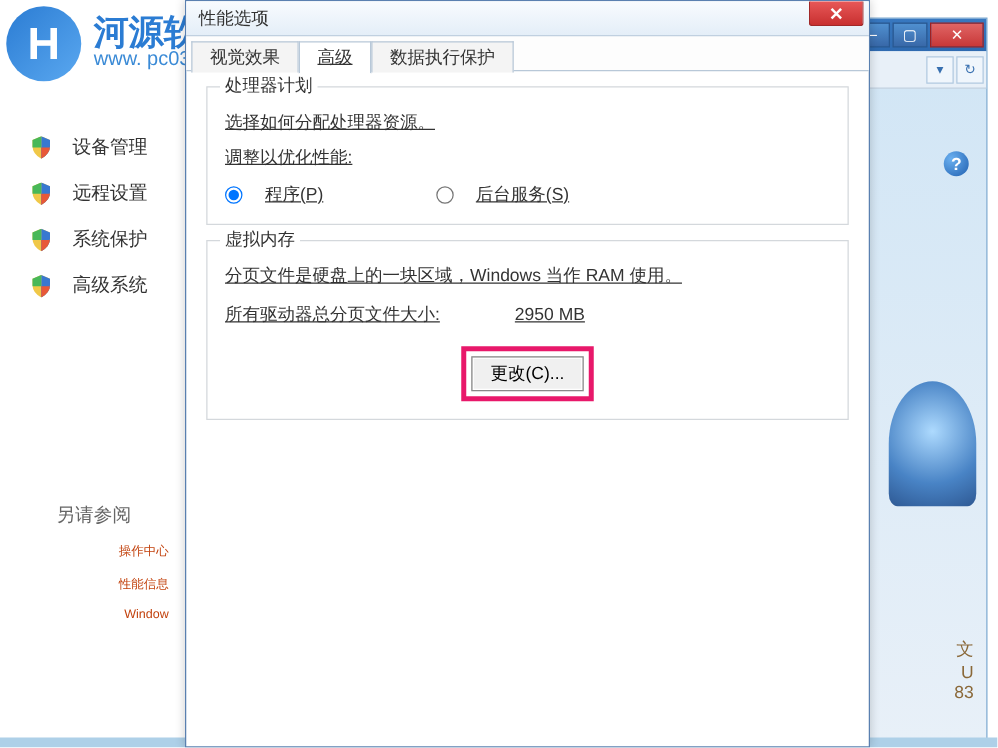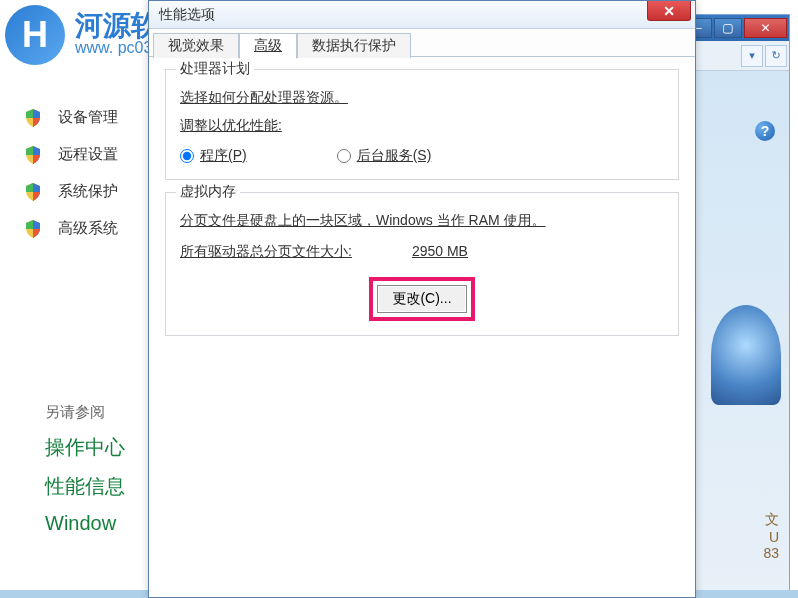--- a/index.html
+++ b/index.html
@@ -75,21 +75,21 @@
     }
     .sidebar-item {
       font-size: 15px; color: #333; padding: 9px 0 9px 20px;
       display: flex; align-items: center; gap: 17px;
     }
     .shield-icon {
       width: 16px; height: 18px; position: relative; flex-shrink: 0;
     }
     .shield-icon svg { width: 16px; height: 18px; }
     .sidebar-section-label { font-size: 15px; color: #666; padding: 6px 0 6px 40px; }
-    .sidebar-link { font-size: 20px; color: #15803d; padding: 6px 0 6px 40px; cursor: pointer; }
+    .sidebar-link { font-size: 10px; color: #c2410c; padding: 6px 0 6px 40px; cursor: pointer; text-align: right; }
     
     
     .dialog {
       position: absolute; left: 148px; top: 0; width: 548px; height: 598px;
       border: 1px solid #5a80b0; background: #fff; box-shadow: 0 0 8px rgba(0,0,0,0.2);
       z-index: 10;
     }
     .dialog-titlebar {
       height: 28px; background: linear-gradient(180deg, #f8fbfe, #e4eef8);
       border-bottom: 1px solid #c0d0e0;
@@ -116,21 +116,21 @@
     }
     .tab.active { background: #fff; border-bottom: 1px solid #fff; text-decoration: underline; }
     
     .dialog-body { padding: 12px 16px; font-size: 14px; color: #333; text-decoration: underline; }
     
     .group { border: 1px solid #d4d8dc; padding: 10px 14px 14px 14px; margin-bottom: 12px; position: relative; }
     .group-title { position: absolute; top: -10px; left: 10px; background: #fff; padding: 0 4px; font-size: 14px; }
     .group-text { font-size: 14px; margin: 6px 0; line-height: 1.6; }
     
     .radio-row { display: flex; gap: 90px; margin-top: 10px; }
-    .radio-opt { display: flex; align-items: center; gap: 6px; cursor: pointer; }
+    .radio-opt { display: flex; align-items: center; gap: 18px; cursor: pointer; }
     .radio-opt input { width: 14px; height: 14px; }
     
     .vm-row { display: flex; gap: 30px; margin-top: 12px; }
     .vm-value { margin-left: 30px; }
     
     .change-btn-wrap { display: flex; justify-content: center; margin-top: 16px; }
     .change-btn {
       padding: 4px 14px; font-size: 14px; border: 1px solid #888; background: #f0f0f0;
       cursor: pointer; box-shadow: inset 0 0 0 1px #fff;
     }

